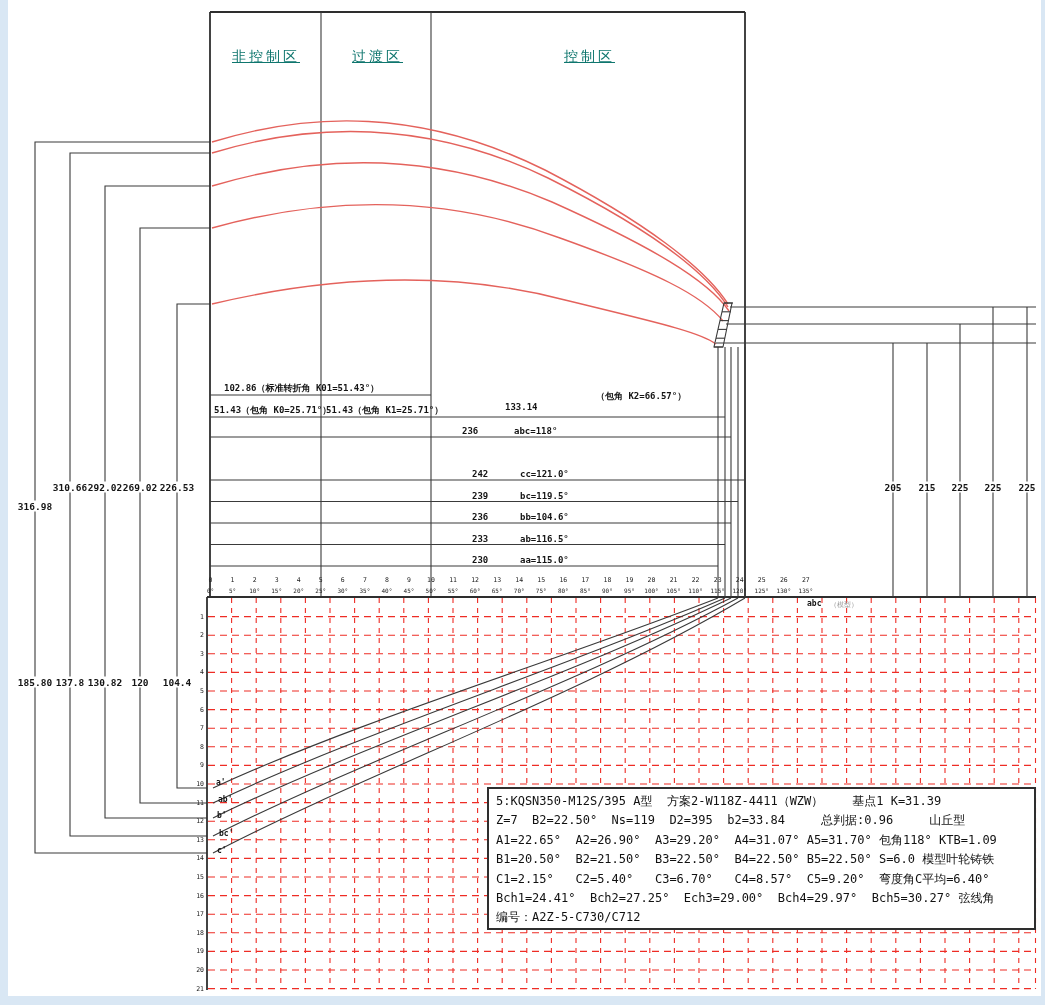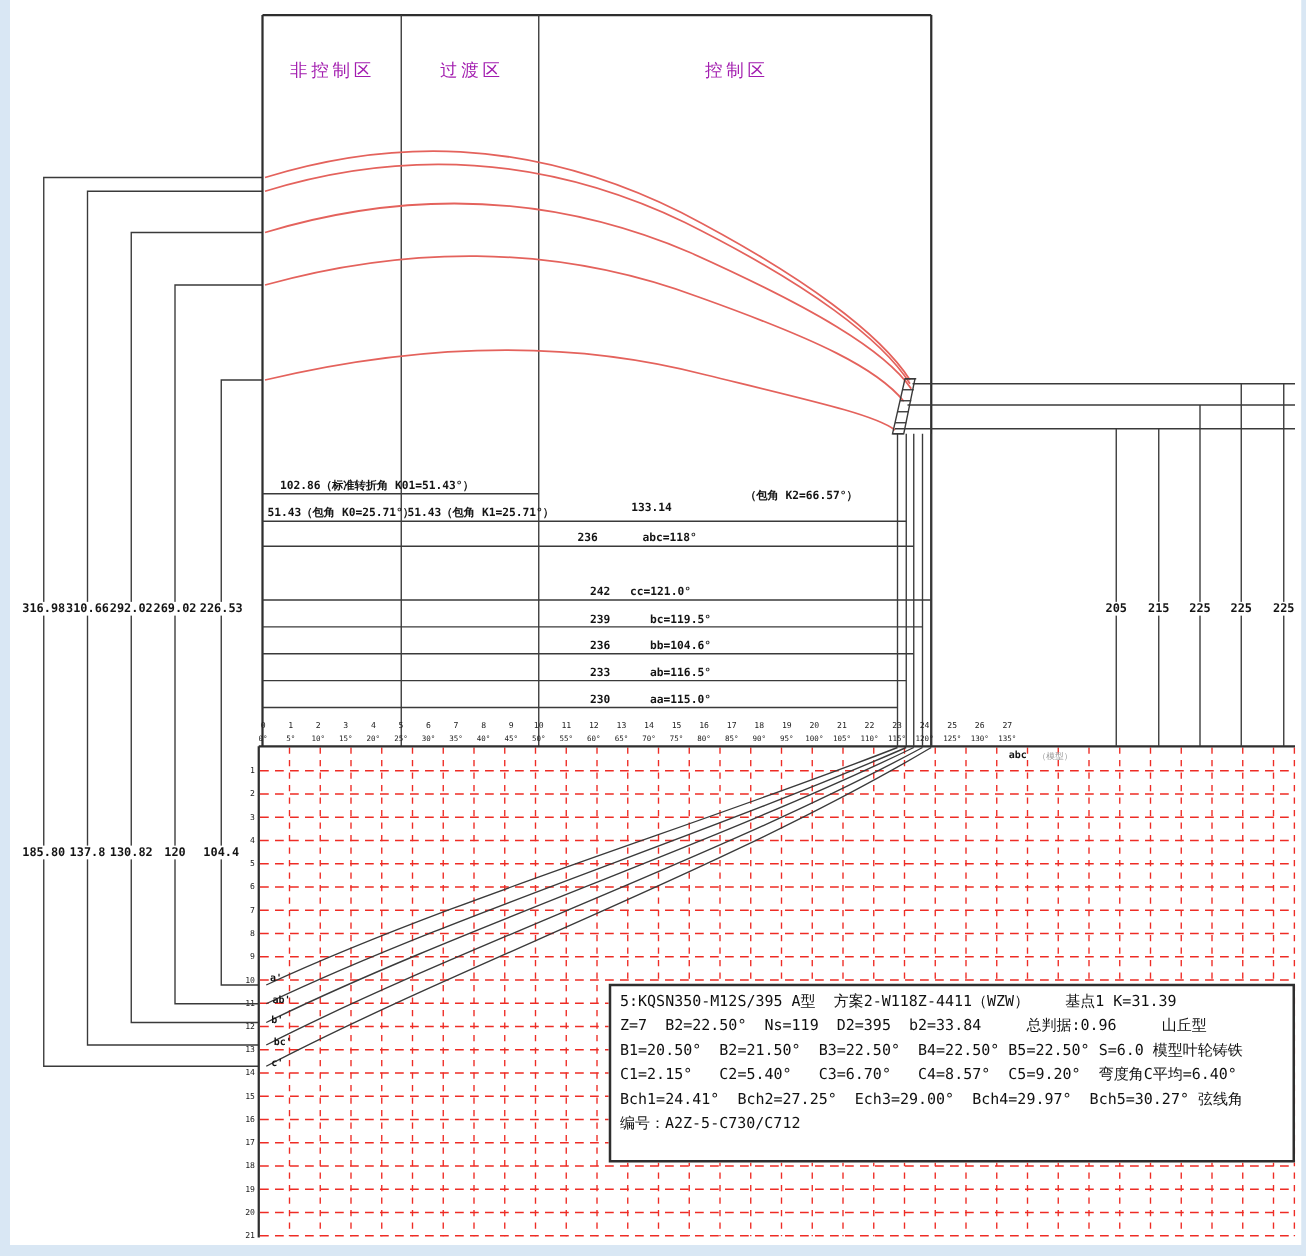--- a/index.html
+++ b/index.html
@@ -1,20 +1,20 @@
 <!DOCTYPE html>
 <html><head>
 <meta charset="utf-8">
 <style>
   html,body{margin:0;padding:0;background:#fff;}
   #stage{position:relative;width:1045px;height:1005px;background:#fff;overflow:hidden;
          font-family:"DejaVu Sans Mono",monospace;}
   .edge{position:absolute;background:#d9e7f4;}
   .t{position:absolute;white-space:pre;color:#141414;}
-  .zone{font:14px "Liberation Sans",sans-serif;letter-spacing:3px;color:#a21caf;}
+  .zone{font:14px "Liberation Sans",sans-serif;letter-spacing:3px;color:#0f766e;text-decoration:underline;}
   .dimtext{font:9px "DejaVu Sans Mono",monospace;font-weight:600;}
   .dimnum{font:9.5px "DejaVu Sans Mono",monospace;font-weight:600;background:#fff;
           transform:translate(-50%,-50%);padding:0 1px;line-height:11px;}
   .chordval,.chordlbl{font:9px "DejaVu Sans Mono",monospace;font-weight:600;}
   .exitlbl{font:8px "DejaVu Sans Mono",monospace;font-weight:700;}
   .axmain{font:8px "DejaVu Sans Mono",monospace;font-weight:700;}
   .axsub{font:7px "DejaVu Sans Mono",monospace;color:#9a9a9a;}
   .infobox{position:absolute;left:487px;top:787px;width:549px;height:143px;box-sizing:border-box;
            background:#fff;border:2px solid #2e2e2e;padding:3px 7px;}
   .infoline{font:12px "DejaVu Sans Mono",monospace;line-height:19.4px;white-space:pre;color:#111;}
@@ -227,39 +227,40 @@
   <div class="t dimtext" style="left:326px;top:404px">51.43（包角 K1=25.71°）</div>
   <div class="t dimtext" style="left:505px;top:402px">133.14</div>
   <div class="t dimtext" style="left:596px;top:390px">（包角 K2=66.57°）</div>
 
   <div class="t axmain" style="left:807px;top:599px">abc</div>
   <div class="t axsub" style="left:830px;top:600px">（模型）</div>
 
   <div class="infobox" id="infobox">
       <div class="infoline">5:KQSN350-M12S/395 A型  方案2-W118Z-4411（WZW）    基点1 K=31.39</div>
       <div class="infoline">Z=7  B2=22.50°  Ns=119  D2=395  b2=33.84     总判据:0.96     山丘型</div>
+      <div class="infoline">A1=22.65°  A2=26.90°  A3=29.20°  A4=31.07° A5=31.70° 包角118° KTB=1.09</div>
       <div class="infoline">B1=20.50°  B2=21.50°  B3=22.50°  B4=22.50° B5=22.50° S=6.0 模型叶轮铸铁</div>
       <div class="infoline">C1=2.15°   C2=5.40°   C3=6.70°   C4=8.57°  C5=9.20°  弯度角C平均=6.40°</div>
       <div class="infoline">Bch1=24.41°  Bch2=27.25°  Ech3=29.00°  Bch4=29.97°  Bch5=30.27° 弦线角</div>
       <div class="infoline">编号：A2Z-5-C730/C712</div>
     </div>
 
 <span class="t chordval" style="left: 462px; top: 426px;">236</span>
     <span class="t chordlbl" style="left: 514px; top: 426px;">abc=118°</span>
     <span class="t chordval" style="left: 472px; top: 469px;">242</span>
-    <span class="t chordlbl" style="left: 504px; top: 469px; text-align: center;">cc=121.0°</span>
+    <span class="t chordlbl" style="left: 520px; top: 469px; text-align: center;">cc=121.0°</span>
     <span class="t chordval" style="left: 472px; top: 490.5px;">239</span>
     <span class="t chordlbl" style="left: 520px; top: 490.5px;">bc=119.5°</span>
     <span class="t chordval" style="left: 472px; top: 512px;">236</span>
     <span class="t chordlbl" style="left: 520px; top: 512px;">bb=104.6°</span>
     <span class="t chordval" style="left: 472px; top: 533.5px;">233</span>
     <span class="t chordlbl" style="left: 520px; top: 533.5px;">ab=116.5°</span>
     <span class="t chordval" style="left: 472px; top: 555px; text-align: center;">230</span>
     <span class="t chordlbl" style="left: 520px; top: 555px;">aa=115.0°</span>
-    <span class="t dimnum" style="left: 35px; top: 487px;">316.98</span>
+    <span class="t dimnum" style="left: 35px; top: 506px;">316.98</span>
     <span class="t dimnum" style="left: 70px; top: 487px;">310.66</span>
     <span class="t dimnum" style="left: 105px; top: 487px;">292.02</span>
     <span class="t dimnum" style="left: 140px; top: 487px;">269.02</span>
     <span class="t dimnum" style="left: 177px; top: 487px;">226.53</span>
     <span class="t dimnum" style="left: 35px; top: 682px;">185.80</span>
     <span class="t dimnum" style="left: 70px; top: 682px;">137.8</span>
     <span class="t dimnum" style="left: 105px; top: 682px;">130.82</span>
     <span class="t dimnum" style="left: 140px; top: 682px;">120</span>
     <span class="t dimnum" style="left: 177px; top: 682px;">104.4</span>
     <span class="t dimnum" style="left: 893px; top: 487px;">205</span>

